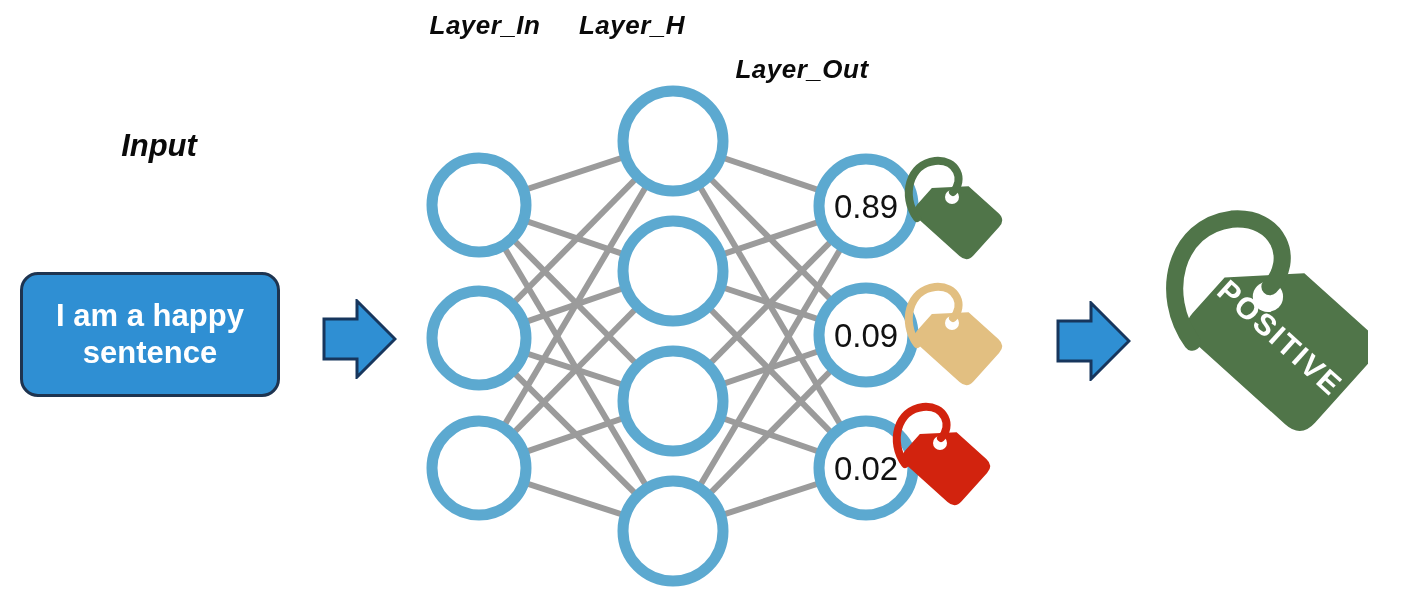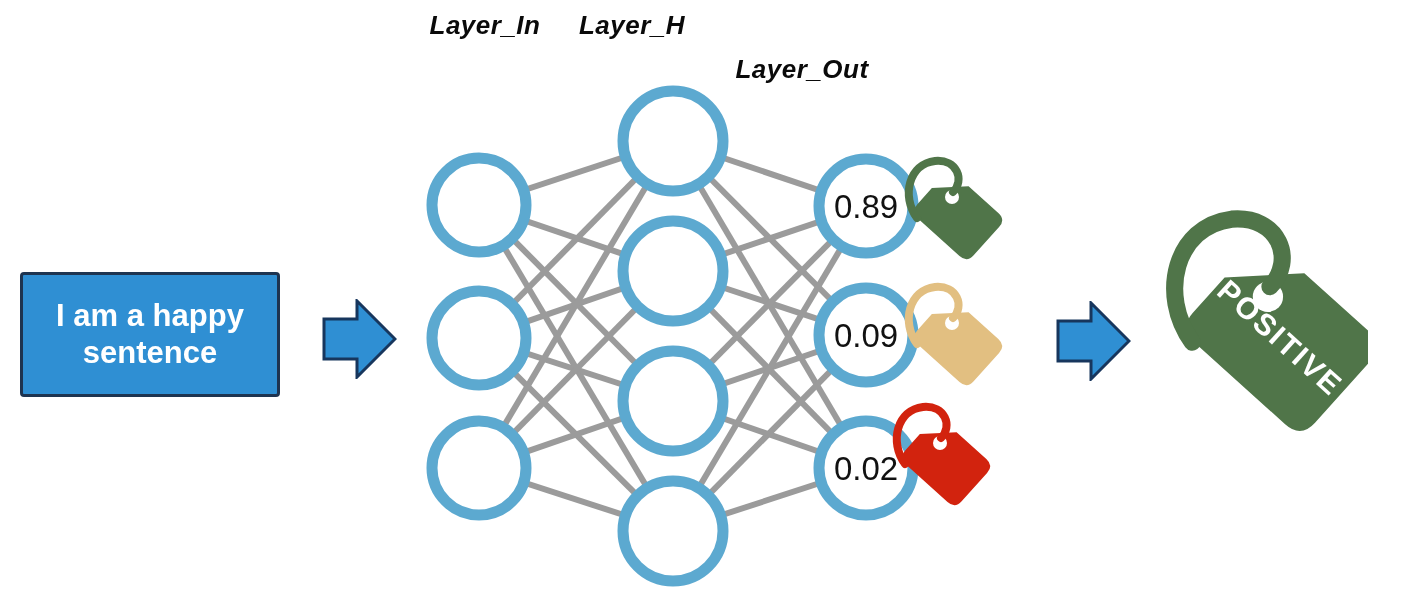--- a/index.html
+++ b/index.html
@@ -26,21 +26,21 @@
     font-size:31px;color:#0a0a0a;
   }
 
   
   .input-box{
     position:absolute;left:20px;top:272px;
     width:260px;height:125px;
     box-sizing:border-box;
     background:#2f8fd3;
     border:3px solid #1e3450;
-    border-radius:4px;
+    border-radius:18px;
     display:flex;align-items:center;justify-content:center;
     text-align:center;
   }
   .input-box span{
     color:#ffffff;font-weight:bold;font-size:31px;line-height:1.18;
     padding:0 18px;
   }
 
   
   svg.network{position:absolute;left:0;top:0;}
@@ -67,20 +67,21 @@
 </style>
 </head>
 <body>
 
 <div class="canvas">
 
   <div class="layer-label" style="left:405px;">Layer_In</div>
   <div class="layer-label" style="left:552px;">Layer_H</div>
   <div class="layer-label" style="left:722px;margin-top:44px;">Layer_Out</div>
 
+  <div class="side-label" style="left:59px;top:128px;">Input</div>
 
   <div class="input-box">
     <span>I am a happy sentence</span>
   </div>
 
   <svg class="arrow" style="left:322px;top:299px;" width="75" height="80" viewBox="-2 -2 75 80">
     <path d="M 0 18 H 33 V 0 L 71 38 L 33 76 V 58 H 0 Z"></path>
   </svg>
 
   <svg class="arrow" style="left:1056px;top:301px;" width="75" height="80" viewBox="-2 -2 75 80">

